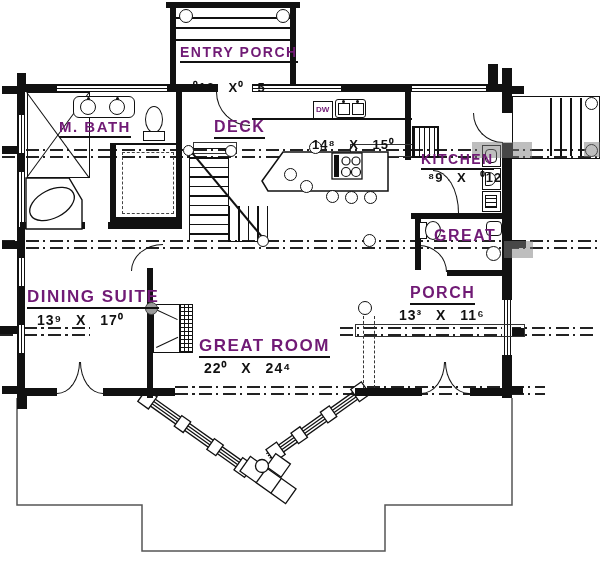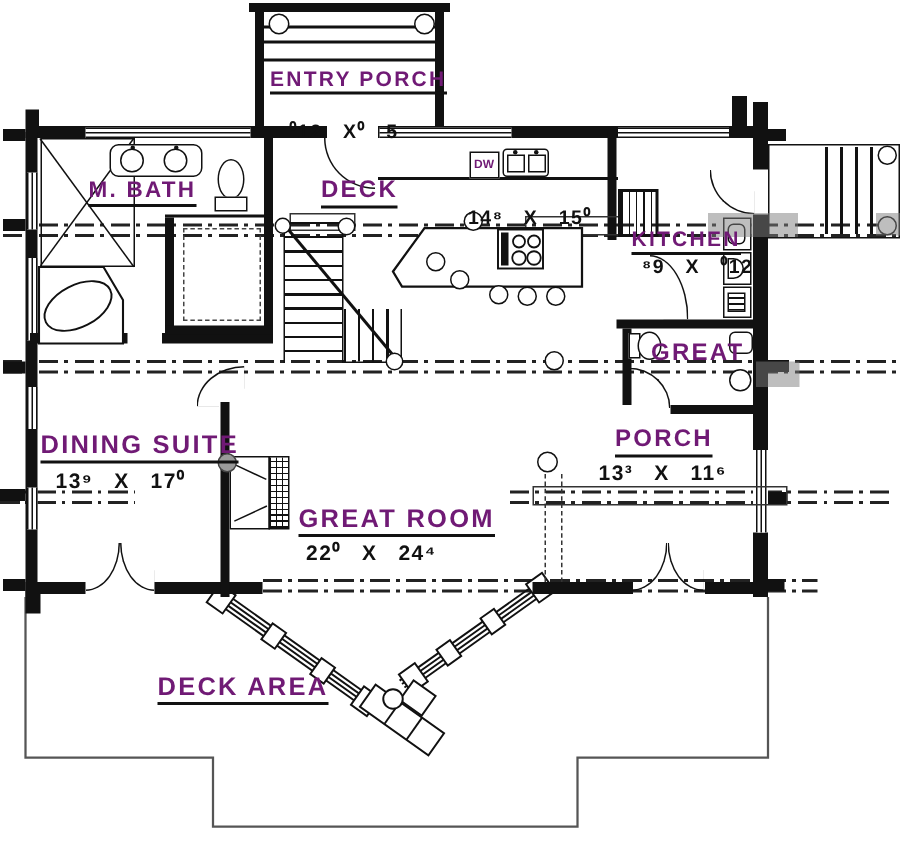--- a/index.html
+++ b/index.html
@@ -247,15 +247,14 @@
   <div class="dims f13" style="left:312px;top:138px;">14⁸ X 15⁰</div>
   <div class="lbl f14 u" style="left:421px;top:152px;">KITCHEN</div>
   <div class="dims f13" style="left:428px;top:171px;">⁸9 X ⁰12</div>
   <div class="lbl f16" style="left:434px;top:228px;">GREAT</div>
   <div class="lbl f17 u" style="left:27px;top:288px;border-bottom-width:2.5px;">DINING SUITE</div>
   <div class="dims f14" style="left:37px;top:313px;">13⁹ X 17⁰</div>
   <div class="lbl f16 u" style="left:410px;top:285px;">PORCH</div>
   <div class="dims f14" style="left:399px;top:308px;">13³ X 11⁶</div>
   <div class="lbl f17 u" style="left:199px;top:337px;">GREAT ROOM</div>
   <div class="dims f14" style="left:204px;top:361px;">22⁰ X 24⁴</div>
-  <div class="lbl f17 u" style="left:105px;top:449px;">DECK AREA</div>
 
 </div>
 
 </body></html>

